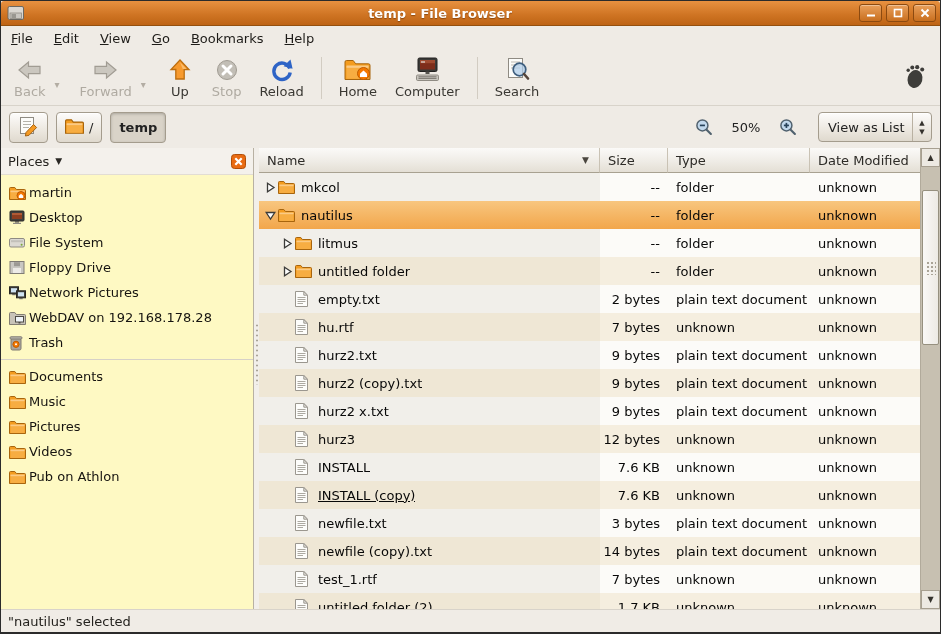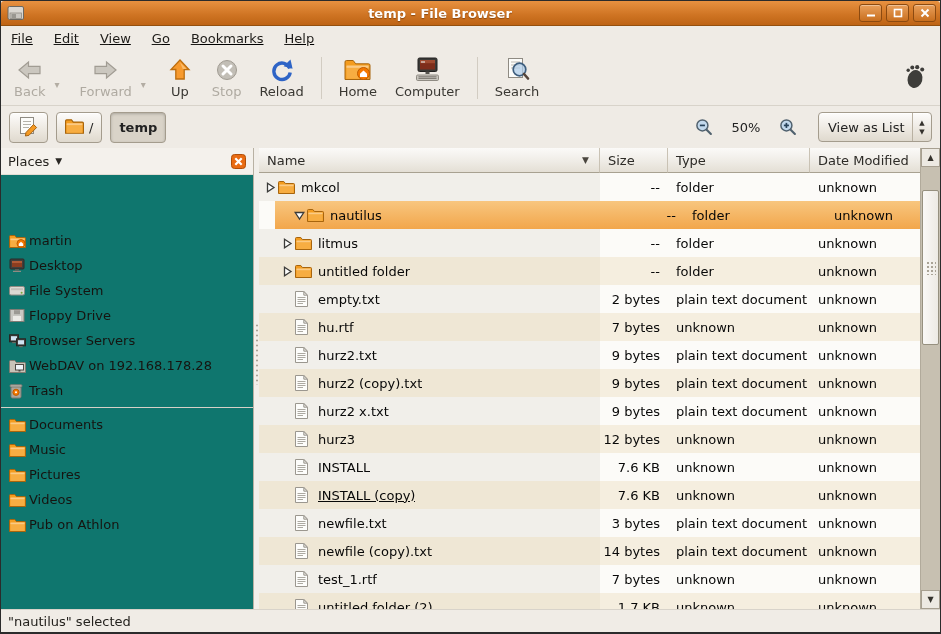--- a/index.html
+++ b/index.html
@@ -15,21 +15,21 @@
               border-radius: 3px 3px 0 0; }
   .titlebar .win-icon { width: 18px; height: 16px; margin-left: 2px; }
   .titlebar .title { flex: 1; text-align: center; color: #FFF; font-weight: bold;
                      text-shadow: 0 1px 1px rgba(90,40,0,.55); }
   .win-btn { width: 23px; height: 18px; margin-left: 4px; border: 1px solid #8C4A10; border-radius: 3px;
              background: linear-gradient(#E9A05C, #C96F1E); display: flex; align-items: center; justify-content: center;
              color: #FFF; box-shadow: inset 0 1px 0 rgba(255,255,255,.35); }
 
   
   .menubar { height: 24px; flex: 0 0 24px; display: flex; align-items: center; gap: 21px;
-             padding: 0 10px; background: #EFEBE5; text-decoration: underline; }
+             padding: 0 10px; background: #EFEBE5; }
   .menu-item { color: #1E1C19; cursor: default; }
   .menu-item u { text-decoration: underline; }
 
   
   .toolbar { height: 56px; flex: 0 0 56px; display: flex; align-items: center; padding: 2px 4px;
              border-bottom: 1px solid #D8D3CA; position: relative; }
   .tb-btn { display: flex; flex-direction: column; align-items: center; justify-content: center;
             gap: 1px; padding: 3px 9px; min-width: 46px; border-radius: 4px; }
   .tb-btn .tb-ico { height: 26px; display: flex; align-items: center; justify-content: center; }
   .tb-btn .tb-lbl { color: #3A3833; }
@@ -52,22 +52,22 @@
                 background: linear-gradient(#FDFCFB, #E9E4DB 70%, #DFD9CE); box-shadow: inset 0 1px 0 #FFF;
                 display: flex; align-items: stretch; }
   .view-combo .vc-label { flex: 1; display: flex; align-items: center; padding-left: 9px; color: #222; }
   .view-combo .vc-arrows { width: 19px; border-left: 1px solid #B9B1A2; display: flex; flex-direction: column;
                            align-items: center; justify-content: center; gap: 1px; font-size: 7px; color: #35322D; }
 
   
   .content { flex: 1; min-height: 0; display: flex; }
 
   
-  .sidebar { width: 253px; flex: 0 0 253px; background: #0f766e; border-right: 1px solid #B8B1A3;
-             display: flex; flex-direction: column; gap: 48px; }
+  .sidebar { width: 253px; flex: 0 0 253px; background: #fef9c3; border-right: 1px solid #B8B1A3;
+             display: flex; flex-direction: column; }
   .sb-header { height: 27px; flex: 0 0 27px; display: flex; align-items: center; padding: 0 7px;
                background: #F4F1EC; border-bottom: 1px solid #E2DDD4; color: #24221E; }
   .sb-header .caret { font-size: 9px; margin-left: 6px; color: #2A2824; }
   .sb-close { margin-left: auto; width: 15px; height: 15px; display: flex; }
   .sb-items { padding-top: 5px; }
   .sb-item { height: 25px; display: flex; align-items: center; padding-left: 8px; color: #161410; }
   .sb-item .sb-ico { width: 20px; display: flex; justify-content: flex-start; }
   .sb-sep { height: 1px; background: #D6D1C7; margin: 4px 0; }
 
   
@@ -378,21 +378,21 @@
             <span class="sb-ico">
               <svg width="17" height="14" viewBox="0 0 17 14">
                 <rect x="0.5" y="0.8" width="9" height="7" fill="#3E3D3A" stroke="#262522"></rect>
                 <rect x="2" y="2.2" width="6" height="4.2" fill="#CFE3F2"></rect>
                 <rect x="7.5" y="4.8" width="9" height="7" fill="#3E3D3A" stroke="#262522"></rect>
                 <rect x="9" y="6.2" width="6" height="4.2" fill="#CFE3F2"></rect>
                 <rect x="3.2" y="8" width="3.5" height="1.2" fill="#6B6861"></rect>
                 <rect x="10.2" y="12" width="3.5" height="1.2" fill="#6B6861"></rect>
               </svg>
             </span>
-            <span class="sb-lbl">Browser Servers</span>
+            <span class="sb-lbl">Network Pictures</span>
           </div>
           <div class="sb-item">
             <span class="sb-ico">
               <svg width="17" height="14" viewBox="0 0 17 14">
                 <path d="M0.5 13.5 V2.5 Q0.5 1.5 1.5 1.5 H5.8 L7.4 3.5 H15.5 Q16.5 3.5 16.5 4.5 V13.5 Z" fill="#C8C3B8" stroke="#827D72"></path>
                 <rect x="6.5" y="5.5" width="8" height="5.5" fill="#EFF4F8" stroke="#4E4B45"></rect>
                 <rect x="9.5" y="11" width="2" height="1.5" fill="#4E4B45"></rect>
               </svg>
             </span>
             <span class="sb-lbl">WebDAV on 192.168.178.28</span>
@@ -498,21 +498,21 @@
                     <rect x="1.5" y="4.6" width="14" height="1.6" fill="#FBCA85"></rect>
                   </svg>
                 </span>
                 <span class="flabel">mkcol</span>
               </div>
               <div class="cell rest size col-w1">--</div>
               <div class="cell rest type col-w2">folder</div>
               <div class="cell rest date col-w3">unknown</div>
             </div>
             <div class="row selected">
-              <div class="cell name col-w0" style="padding-left: 19px; margin-left: 16px;">
+              <div class="cell name col-w0" style="padding-left: 6px;">
                 <span class="expander">
                   <svg width="11" height="11" viewBox="0 0 11 11">
                     <polygon points="1.2,2.5 9.8,2.5 5.5,9" fill="#FDFDFC" stroke="#3B3B39" stroke-width="1.3"></polygon>
                   </svg>
                 </span>
                 <span class="ficon">
                   <svg width="17" height="14" viewBox="0 0 17 14">
                     <path d="M0.5 13.5 V2.5 Q0.5 1.5 1.5 1.5 H5.8 L7.4 3.5 H15.5 Q16.5 3.5 16.5 4.5 V13.5 Z" fill="#F49C1F" stroke="#A8650D"></path>
                     <path d="M1.5 13 V5.2 Q1.5 4.6 2.2 4.6 H15.5 V13 Z" fill="#F7AD42"></path>
                     <rect x="1.5" y="4.6" width="14" height="1.6" fill="#FBCA85"></rect>

